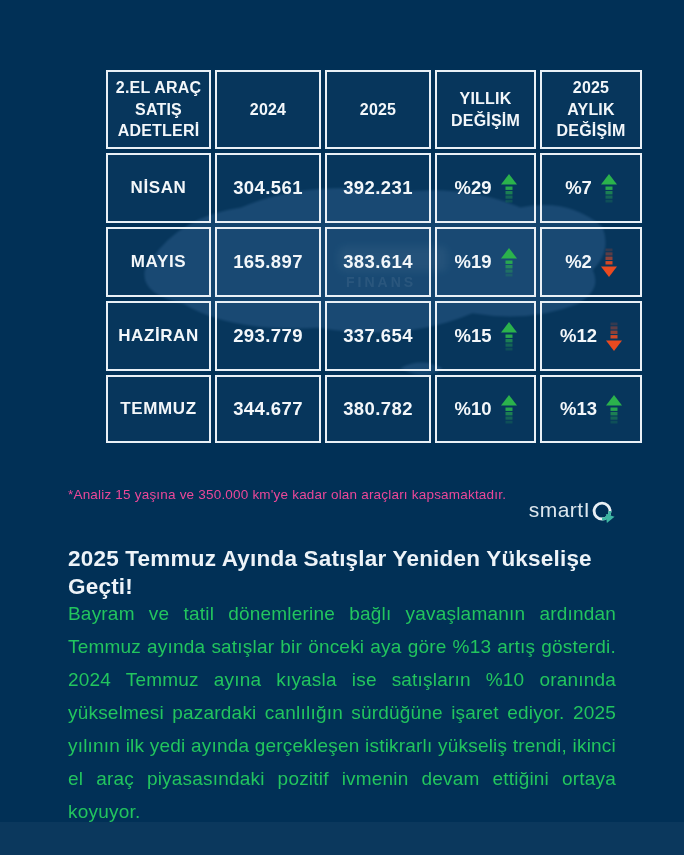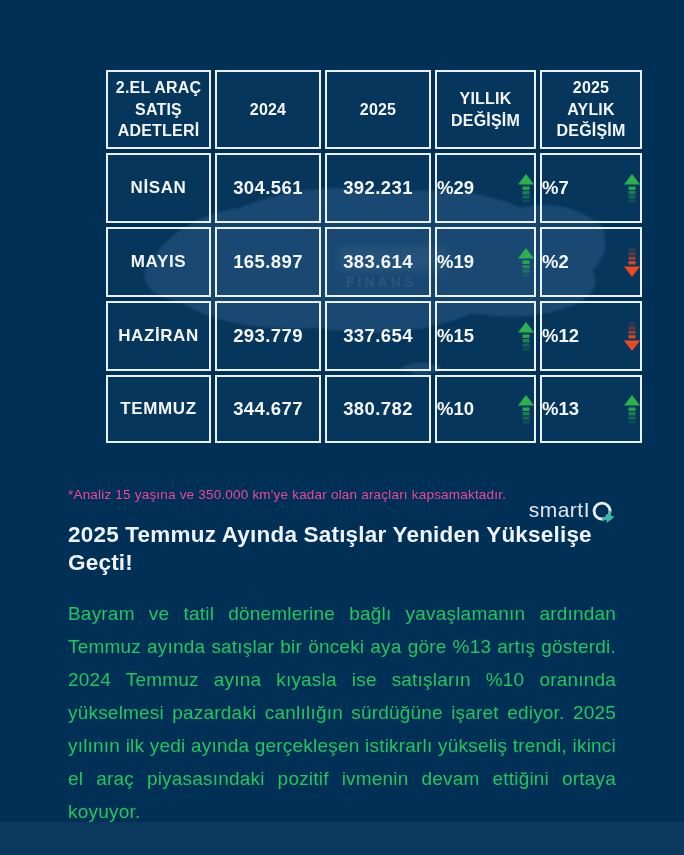--- a/index.html
+++ b/index.html
@@ -25,36 +25,36 @@
   }
   .cell{
     border:2px solid var(--border,#e9f0f6);
     background:rgba(130,180,220,.05);
     display:flex;align-items:center;justify-content:center;
     color:#f3f7fa;text-align:center;
   }
   .cell.header{font-weight:bold;font-size:16px;line-height:1.35;padding:4px 6px;letter-spacing:.2px;}
   .cell.month{font-weight:bold;font-size:17px;letter-spacing:.6px;}
   .cell.num{font-weight:bold;font-size:18.5px;letter-spacing:.4px;}
-  .cell.change{font-weight:bold;font-size:18.5px;gap:9px;justify-content:space-between;}
+  .cell.change{font-weight:bold;font-size:18.5px;gap:9px;}
   .arrow{display:inline-flex;}
   .arrow svg{display:block;}
   .arrow.up{color:var(--up,#2bb24c);}
   .arrow.down{color:var(--down,#ea4a20);transform:rotate(180deg);}
 
   
   .foot-row{position:absolute;left:68px;top:458px;width:548px;display:flex;align-items:center;justify-content:space-between;}
   .footnote{color:#ec4899;font-size:13.5px;letter-spacing:.2px;}
   .logo{display:flex;margin-top:40px;}
   .logo-text{color:#dde7ee;font-size:21px;letter-spacing:.5px;font-weight:500;}
   .logo-q{margin-left:1px;margin-top:2px;}
 
   
   .heading{
-    position:absolute;left:68px;top:521px;width:552px;
+    position:absolute;left:68px;top:545px;width:552px;
     color:#edf3f8;font-size:22.5px;font-weight:bold;line-height:1.25;
     letter-spacing:.2px;
   }
   .body-text{
     position:absolute;left:68px;top:597px;width:548px;
     color:#22c55e;font-size:19px;line-height:1.74;
     text-align:justify;letter-spacing:.2px;
   }
 
   .bottom-band{position:absolute;left:0;top:822px;width:684px;height:33px;background:rgba(255,255,255,.045);}

